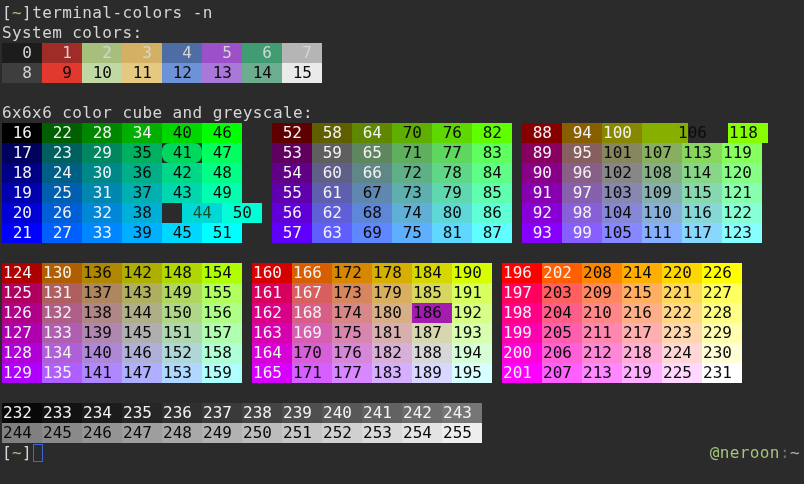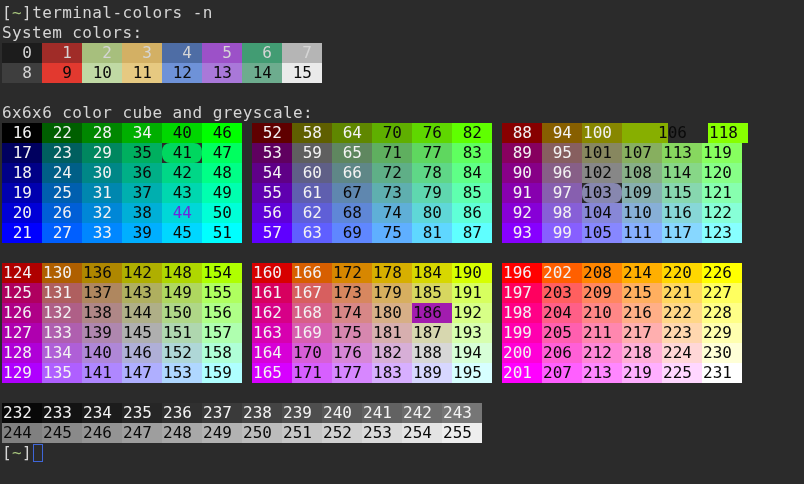--- a/index.html
+++ b/index.html
@@ -96,21 +96,21 @@
         <span class="cell" style="background-color: rgb(0, 135, 175); color: rgb(243, 243, 243);">31</span>
         <span class="cell" style="background-color: rgb(0, 175, 175); color: rgb(10, 10, 10);">37</span>
         <span class="cell" style="background-color: rgb(0, 215, 175); color: rgb(10, 10, 10);">43</span>
         <span class="cell" style="background-color: rgb(0, 255, 175); color: rgb(10, 10, 10);">49</span>
       </div>
       <div class="crow">
         <span class="cell" style="background-color: rgb(0, 0, 215); color: rgb(243, 243, 243);">20</span>
         <span class="cell" style="background-color: rgb(0, 95, 215); color: rgb(243, 243, 243);">26</span>
         <span class="cell" style="background-color: rgb(0, 135, 215); color: rgb(243, 243, 243);">32</span>
         <span class="cell" style="background-color: rgb(0, 175, 215); color: rgb(10, 10, 10);">38</span>
-        <span class="cell" style="background-color: rgb(0, 215, 215); color: #6d28d9;">44</span>
+        <span class="cell" style="background-color: rgb(0, 215, 215); color: #14532d; margin-left: 20px;">44</span>
         <span class="cell" style="background-color: rgb(0, 255, 215); color: rgb(10, 10, 10);">50</span>
       </div>
       <div class="crow">
         <span class="cell" style="background-color: rgb(0, 0, 255); color: rgb(243, 243, 243);">21</span>
         <span class="cell" style="background-color: rgb(0, 95, 255); color: rgb(243, 243, 243);">27</span>
         <span class="cell" style="background-color: rgb(0, 135, 255); color: rgb(243, 243, 243);">33</span>
         <span class="cell" style="background-color: rgb(0, 175, 255); color: rgb(10, 10, 10);">39</span>
         <span class="cell" style="background-color: rgb(0, 215, 255); color: rgb(10, 10, 10);">45</span>
         <span class="cell" style="background-color: rgb(0, 255, 255); color: rgb(10, 10, 10);">51</span>
       </div>
@@ -186,21 +186,21 @@
         <span class="cell" style="background-color: rgb(135, 0, 135); color: rgb(243, 243, 243);">90</span>
         <span class="cell" style="background-color: rgb(135, 95, 135); color: rgb(243, 243, 243);">96</span>
         <span class="cell" style="background-color: rgb(135, 135, 135); color: rgb(10, 10, 10);">102</span>
         <span class="cell" style="background-color: rgb(135, 175, 135); color: rgb(10, 10, 10);">108</span>
         <span class="cell" style="background-color: rgb(135, 215, 135); color: rgb(10, 10, 10); text-align: center;">114</span>
         <span class="cell" style="background-color: rgb(135, 255, 135); color: rgb(10, 10, 10);">120</span>
       </div>
       <div class="crow">
         <span class="cell" style="background-color: rgb(135, 0, 175); color: rgb(243, 243, 243);">91</span>
         <span class="cell" style="background-color: rgb(135, 95, 175); color: rgb(243, 243, 243);">97</span>
-        <span class="cell" style="background-color: rgb(135, 135, 175); color: rgb(10, 10, 10); border-radius: 8px;">103</span>
+        <span class="cell" style="background-color: rgb(135, 135, 175); color: rgb(10, 10, 10);">103</span>
         <span class="cell" style="background-color: rgb(135, 175, 175); color: rgb(10, 10, 10);">109</span>
         <span class="cell" style="background-color: rgb(135, 215, 175); color: rgb(10, 10, 10);">115</span>
         <span class="cell" style="background-color: rgb(135, 255, 175); color: rgb(10, 10, 10);">121</span>
       </div>
       <div class="crow">
         <span class="cell" style="background-color: rgb(135, 0, 215); color: rgb(243, 243, 243);">92</span>
         <span class="cell" style="background-color: rgb(135, 95, 215); color: rgb(243, 243, 243);">98</span>
         <span class="cell" style="background-color: rgb(135, 135, 215); color: rgb(10, 10, 10);">104</span>
         <span class="cell" style="background-color: rgb(135, 175, 215); color: rgb(10, 10, 10);">110</span>
         <span class="cell" style="background-color: rgb(135, 215, 215); color: rgb(10, 10, 10);">116</span>
@@ -396,13 +396,13 @@
     <span class="cell" style="background-color: rgb(168, 168, 168); color: rgb(10, 10, 10);">248</span>
     <span class="cell" style="background-color: rgb(178, 178, 178); color: rgb(10, 10, 10);">249</span>
     <span class="cell" style="background-color: rgb(188, 188, 188); color: rgb(10, 10, 10);">250</span>
     <span class="cell" style="background-color: rgb(198, 198, 198); color: rgb(10, 10, 10);">251</span>
     <span class="cell" style="background-color: rgb(208, 208, 208); color: rgb(10, 10, 10);">252</span>
     <span class="cell" style="background-color: rgb(218, 218, 218); color: rgb(10, 10, 10);">253</span>
     <span class="cell" style="background-color: rgb(228, 228, 228); color: rgb(10, 10, 10);">254</span>
     <span class="cell" style="background-color: rgb(238, 238, 238); color: rgb(10, 10, 10);">255</span>
   </div>
 
-<div class="bottomline"><span>[</span><span class="green" style="color: rgb(165, 195, 124);">~</span><span>]</span><span class="cursor" style="border-color: rgb(63, 102, 216);"></span></div>
+<div class="bottomline"><span>[</span><span class="green" style="color: rgb(165, 195, 124);">~</span><span>]</span><span class="cursor" style="border-color: rgb(63, 102, 216);"></span><span class="rprompt"><span style="color: rgb(165, 195, 124);">@neroon</span><span style="color: rgb(112, 112, 112);">:</span><span style="color: rgb(180, 180, 180);">~</span></span></div>
 
 </body></html>

